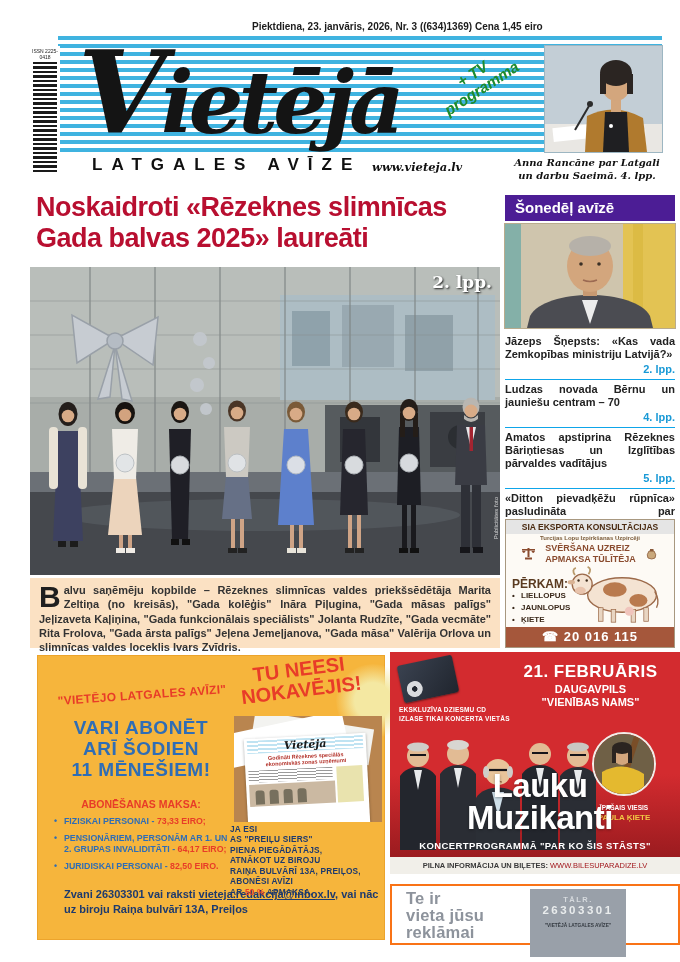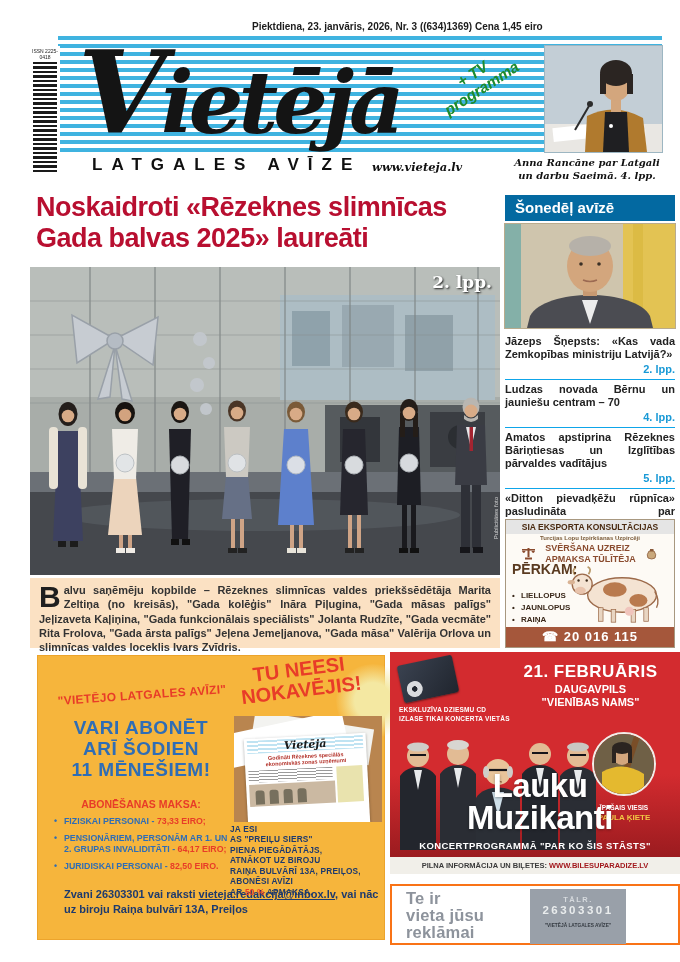--- a/index.html
+++ b/index.html
@@ -37,37 +37,37 @@
     color:#fff; text-shadow:1px 1px 2px rgba(0,0,0,.8); z-index:2; }
   .photo-credit { right:1px; bottom:36px; writing-mode:vertical-rl; transform:rotate(180deg);
     font-size:6px; color:#e8e8e8; opacity:.85; z-index:2; }
 
   
   .caption-box { left:30px; top:578px; width:470px; height:70px; background:#fbe1c3; padding:5px 9px 4px 9px;
     font-size:11px; font-weight:700; color:#333; line-height:1.3; text-align:justify; }
   .drop-cap { float:left; font-size:30px; line-height:25px; font-weight:800; color:#1f1f1f; margin:1px 3px 0 0; }
 
   
-  .sb-title { left:505px; top:195px; width:170px; height:26px; background:#0369a1; color:#fff;
+  .sb-title { left:505px; top:195px; width:170px; height:26px; background:#4c1d95; color:#fff;
     font-size:15px; font-weight:800; line-height:26px; padding-left:10px; }
   .sb-photo { left:505px; top:224px; width:170px; height:104px; outline:1px solid #b9ab8d; }
   .sb-items { left:505px; top:332px; width:170px; }
   .sb-item { padding:3px 0 4px 0; }
   .sb-item + .sb-item { border-top:1px solid #0ea5e9; }
   .sb-item-text { font-size:11px; font-weight:700; color:#222; line-height:1.22; text-align:justify; }
   .sb-item-page { text-align:right; font-size:11px; font-weight:800; color:#1899d6; margin-top:1px; }
 
   
   .cattle-ad { left:505px; top:519px; width:170px; height:129px; border:1px solid #a89880; background:#fdfaf5; }
   .cattle-title { background:#e5e5e5; color:#4a2a10; font-size:8.5px; font-weight:800; text-align:center; padding:2px 0; }
   .cattle-sub { font-size:6px; color:#7a5a38; text-align:center; margin-top:1px; font-weight:700; }
   .cattle-slogan-row { display:flex; align-items:center; justify-content:center; gap:9px; margin-top:2px; }
   .cattle-slogan { font-size:9px; font-weight:800; color:#8a4b2e; line-height:1.2; }
   .cow-svg { position:absolute; right:2px; top:46px; width:118px; height:58px; }
-  .buy-label { position:absolute; left:6px; top:41px; font-size:14px; font-weight:800; color:#5a3a20; }
+  .buy-label { position:absolute; left:6px; top:57px; font-size:12px; font-weight:800; color:#5a3a20; }
   .cattle-items { position:absolute; left:6px; top:70px; }
   .cattle-item { font-size:8px; font-weight:800; color:#3a281a; line-height:1.5; padding-left:9px; position:relative; }
   .cattle-item::before { content:"•"; position:absolute; left:0; }
   .cattle-phone-bar { position:absolute; bottom:0; left:0; width:100%; height:20px; background:#a5573b;
     color:#fff; font-size:13px; font-weight:800; text-align:center; line-height:20px; letter-spacing:1px; }
 
   
   .yellow-ad { left:37px; top:655px; width:348px; height:285px; background:#f6b53c; border:1px solid #eca42c; }
   .sub-arc { left:2px; top:32px; width:204px; text-align:center; font-size:12px; font-weight:800; color:#e83c28;
     transform:rotate(-4deg); letter-spacing:.3px; }
@@ -116,26 +116,26 @@
   .venue-name { left:118px; top:44px; width:165px; text-align:center; font-size:11px; font-weight:800; color:#fff; }
   .band-svg { left:0; top:64px; width:215px; height:134px; }
   .guest-photo { left:202px; top:80px; width:64px; height:64px; border-radius:50%; overflow:hidden; border:2px solid #f0ede8; }
   .guest-label { left:190px; top:152px; width:88px; text-align:center; font-size:6.5px; font-weight:700; color:#fff; }
   .guest-name { left:190px; top:161px; width:88px; text-align:center; font-size:8px; font-weight:800; color:#f2c744; }
   .band-name { left:35px; top:118px; width:230px; text-align:center; font-size:33px; font-weight:800; color:#fff;
     line-height:.98; letter-spacing:-.5px; text-shadow:0 1px 3px rgba(0,0,0,.35); }
   .program { left:0; top:188px; width:100%; text-align:center; font-size:9.5px; font-weight:800; color:#fff; letter-spacing:.4px; }
   .info-bar { left:0; bottom:0; width:100%; height:17px; background:#f1efe9; display:flex; align-items:center;
     justify-content:center; font-size:7.5px; font-weight:700; color:#3a3a3a; }
-  .info-url { color:#a2181d; font-weight:700; margin-left:2px; }
+  .info-url { color:#a2181d; font-weight:400; margin-left:2px; }
 
   
   .placeholder-ad { left:390px; top:884px; width:290px; height:61px; background:#fff; border:2px solid #f97316; }
   .pl-text { left:14px; top:4px; font-size:16.5px; font-weight:800; color:#8d939c; line-height:1.02; letter-spacing:.2px; }
-  .pl-box { left:138px; top:3px; width:96px; height:55px; background:#99a0a9; text-align:center; }
+  .pl-box { left:138px; top:3px; width:96px; height:68px; background:#99a0a9; text-align:center; }
   .pl-phone-label { font-size:7.5px; color:#d6dade; font-weight:700; margin-top:6px; letter-spacing:1.5px; }
   .pl-phone { font-size:11.5px; font-weight:800; color:#e9eced; letter-spacing:2.5px; }
   .pl-brand { font-size:4.8px; color:#343a41; font-weight:700; margin-top:7px; }
 </style>
 </head>
 <body>
 
 <div class="page">
 
   <div class="abs stripes"></div>
@@ -381,21 +381,21 @@
       <path d="M33,9 q4,-6 -1,-8" stroke="#b99a6a" stroke-width="2" fill="none"></path>
       <ellipse cx="14" cy="18" rx="4" ry="2.5" fill="#d9b394"></ellipse>
       <ellipse cx="24" cy="27" rx="6" ry="4" fill="#e8c3ac"></ellipse>
       <circle cx="22" cy="16" r="1.3" fill="#3a2a1a"></circle>
         <circle cx="31" cy="16" r="1.3" fill="#3a2a1a"></circle>
     </svg>
     <div class="buy-label">PĒRKAM:</div>
     <div class="cattle-items">
       <div class="cattle-item">LIELLOPUS</div>
       <div class="cattle-item">JAUNLOPUS</div>
-      <div class="cattle-item">RAIŅA</div>
+      <div class="cattle-item">ĶIETE</div>
     </div>
     <div class="cattle-phone-bar">
       <span>☎</span>
       <span>20 016 115</span>
     </div>
   </div>
 
   <div class="abs yellow-ad">
     <div class="abs flower"></div>
     <div class="abs sub-arc">"VIETĒJO LATGALES AVĪZI"</div>

